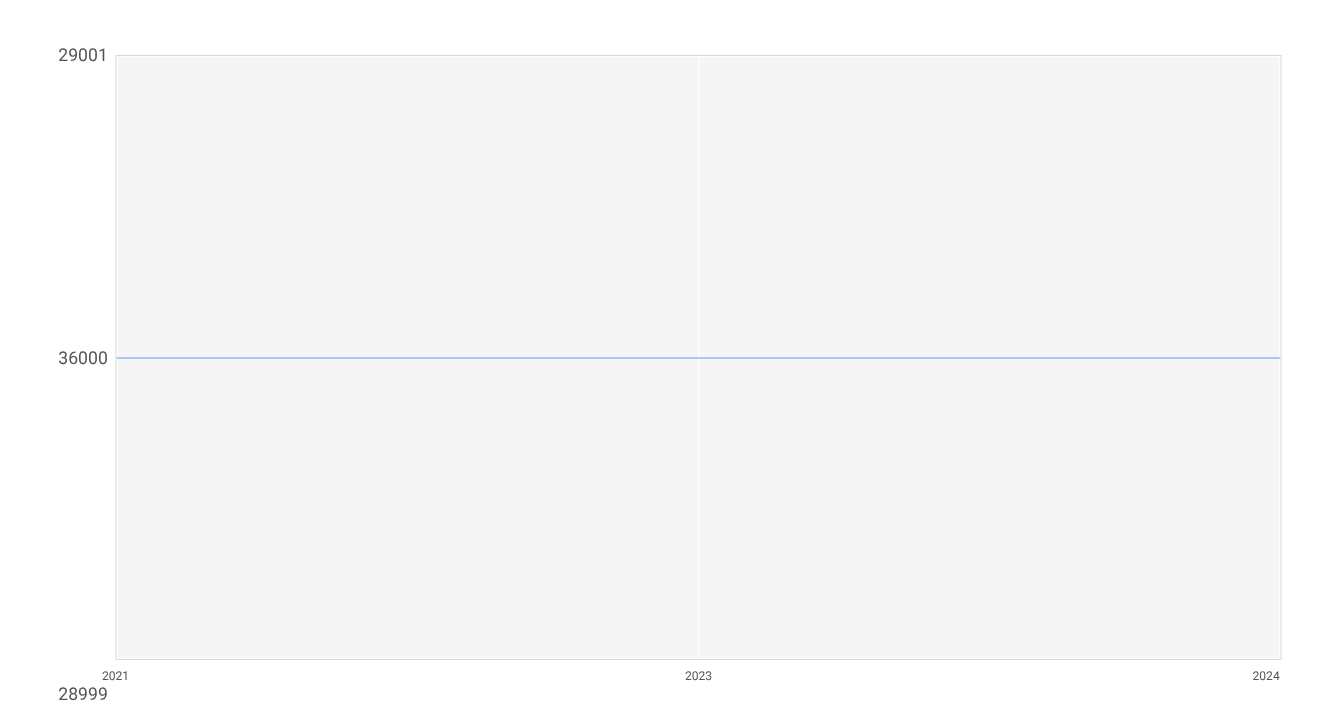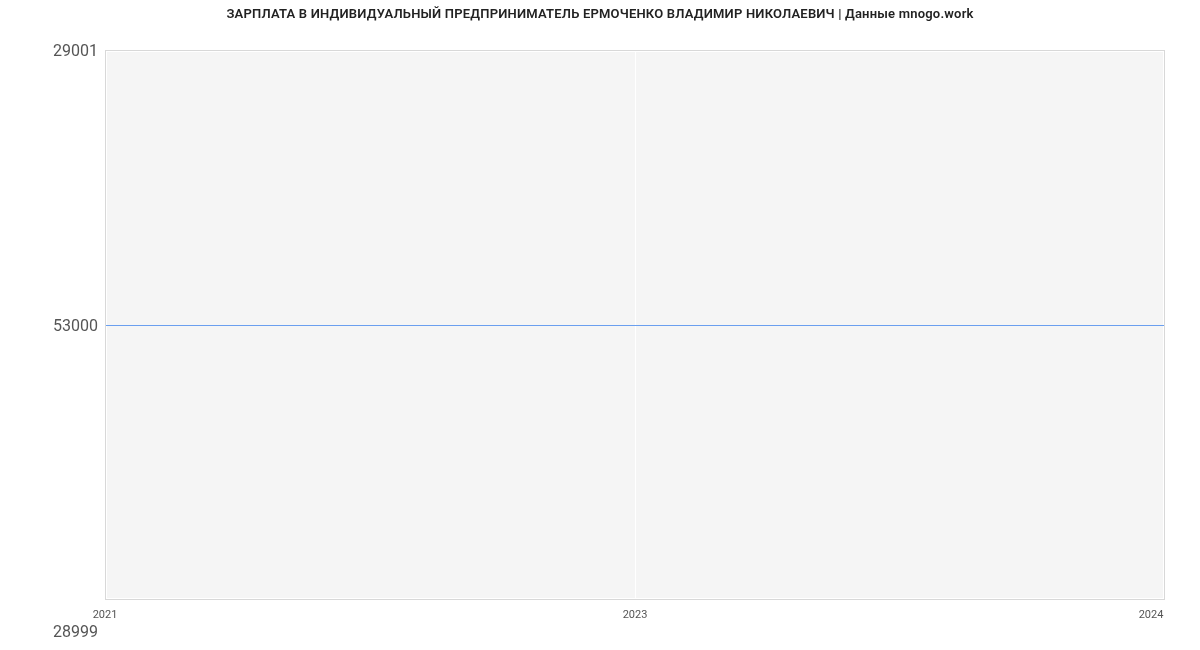--- a/index.html
+++ b/index.html
@@ -73,34 +73,33 @@
     font-size: 11px;
     color: #555;
     transform: translateX(-50%);
     text-align: center;
   }
 </style>
 </head>
 <body>
 
 <div class="chart-container">
-  <div class="title">ЗАРПЛАТА В ИНДИВИДУАЛЬНЫЙ ПРЕДПРИНИМАТЕЛЬ ЕРМОЧЕНКО ВЛАДИМИР НИКОЛАЕВИЧ | Данные mnogo.work</div>
 
   <div class="plot-area">
     <div class="grid-v" style="left:0%;"></div>
     <div class="grid-v" style="left:50%;"></div>
     <div class="grid-v" style="left:100%; margin-left:-1px;"></div>
 
     <div class="grid-h" style="top:0%;"></div>
     <div class="grid-h" style="top:50%;"></div>
     <div class="grid-h" style="top:100%; margin-top:-1px;"></div>
 
     <div class="series-line" style="top:50%;"></div>
   </div>
 
   <div class="y-tick" style="top:50px;">29001</div>
-  <div class="y-tick" style="top:325px;">53000</div>
+  <div class="y-tick" style="top:325px;">36000</div>
   <div class="y-tick" style="top:600px;margin-top:31px;">28999</div>
 
   <div class="x-tick" style="left:105px;">2021</div>
   <div class="x-tick" style="left:635px;">2023</div>
   <div class="x-tick" style="left:1151px;">2024</div>
 </div>
 
 </body></html>

